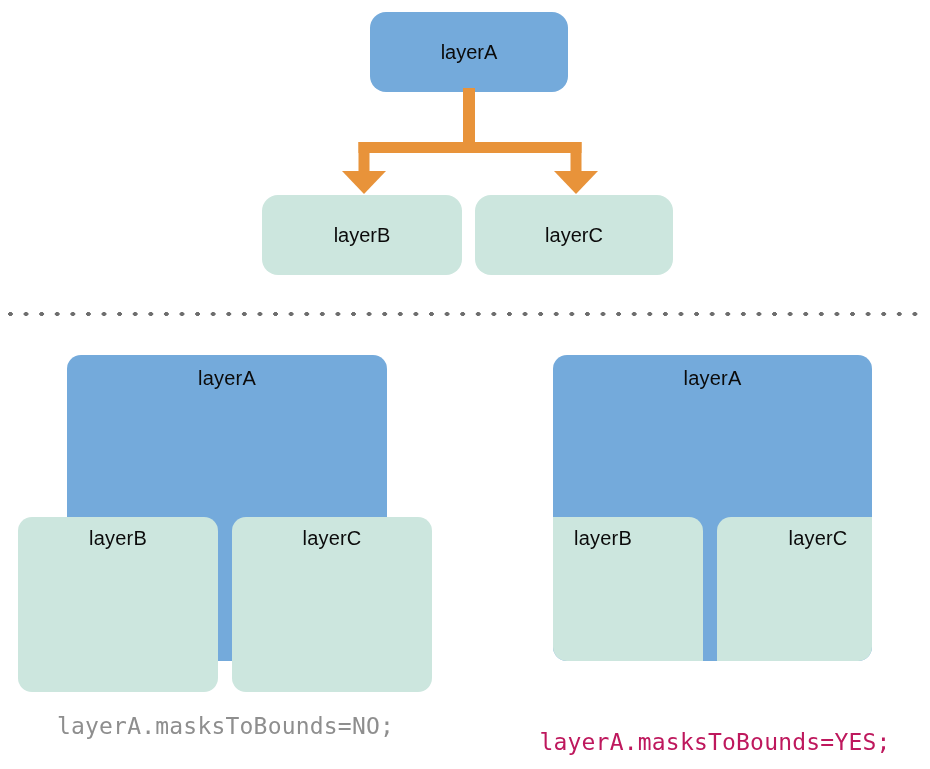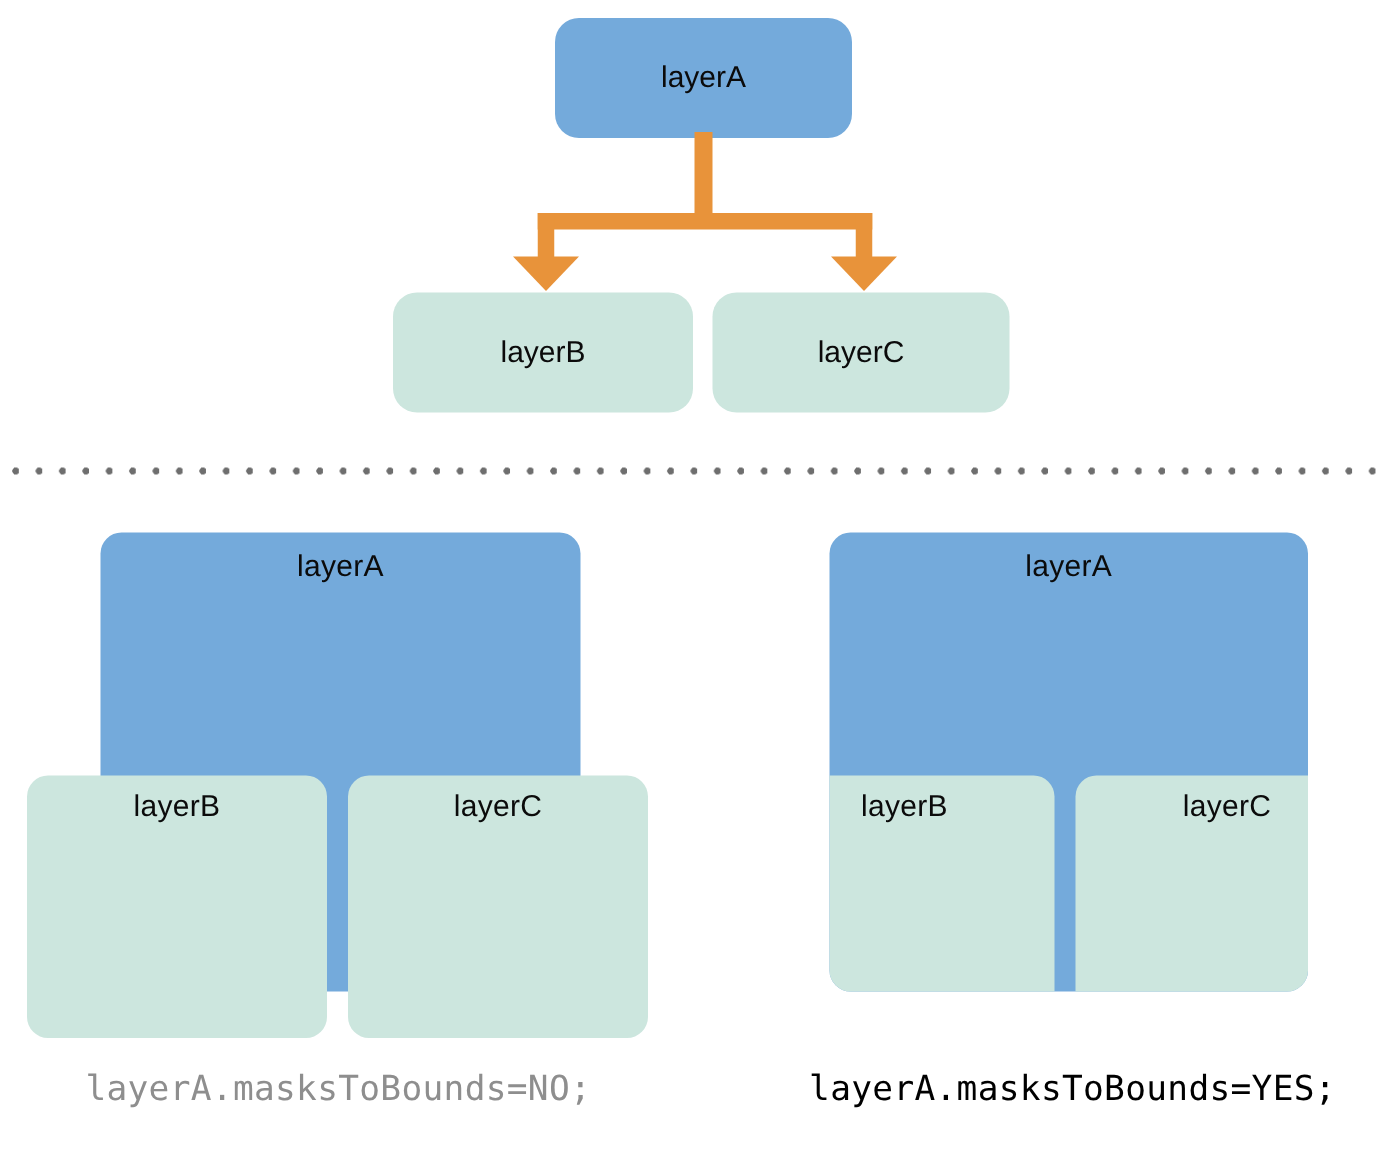--- a/index.html
+++ b/index.html
@@ -124,15 +124,15 @@
   <div class="caption caption-no" style="color: rgb(142, 142, 142);">layerA.masksToBounds=NO;</div>
 
   <div class="layer-box rounded-sm yes-parent" style="background-color: rgb(116, 170, 219);"></div>
   <div class="layer-box yes-child-b" style="background-color: rgb(204, 230, 222);"></div>
   <div class="layer-box yes-child-c" style="background-color: rgb(204, 230, 222);"></div>
 
   <div class="layer-label yes-parent-label">layerA</div>
   <div class="layer-label yes-child-b-label">layerB</div>
   <div class="layer-label yes-child-c-label">layerC</div>
 
-  <div class="caption caption-yes" style="color: #000000;">layerA.masksToBounds=YES;</div>
+  <div class="caption caption-yes" style="color: #be185d; margin-top: 16px;">layerA.masksToBounds=YES;</div>
 
 </div>
 
 </body></html>

